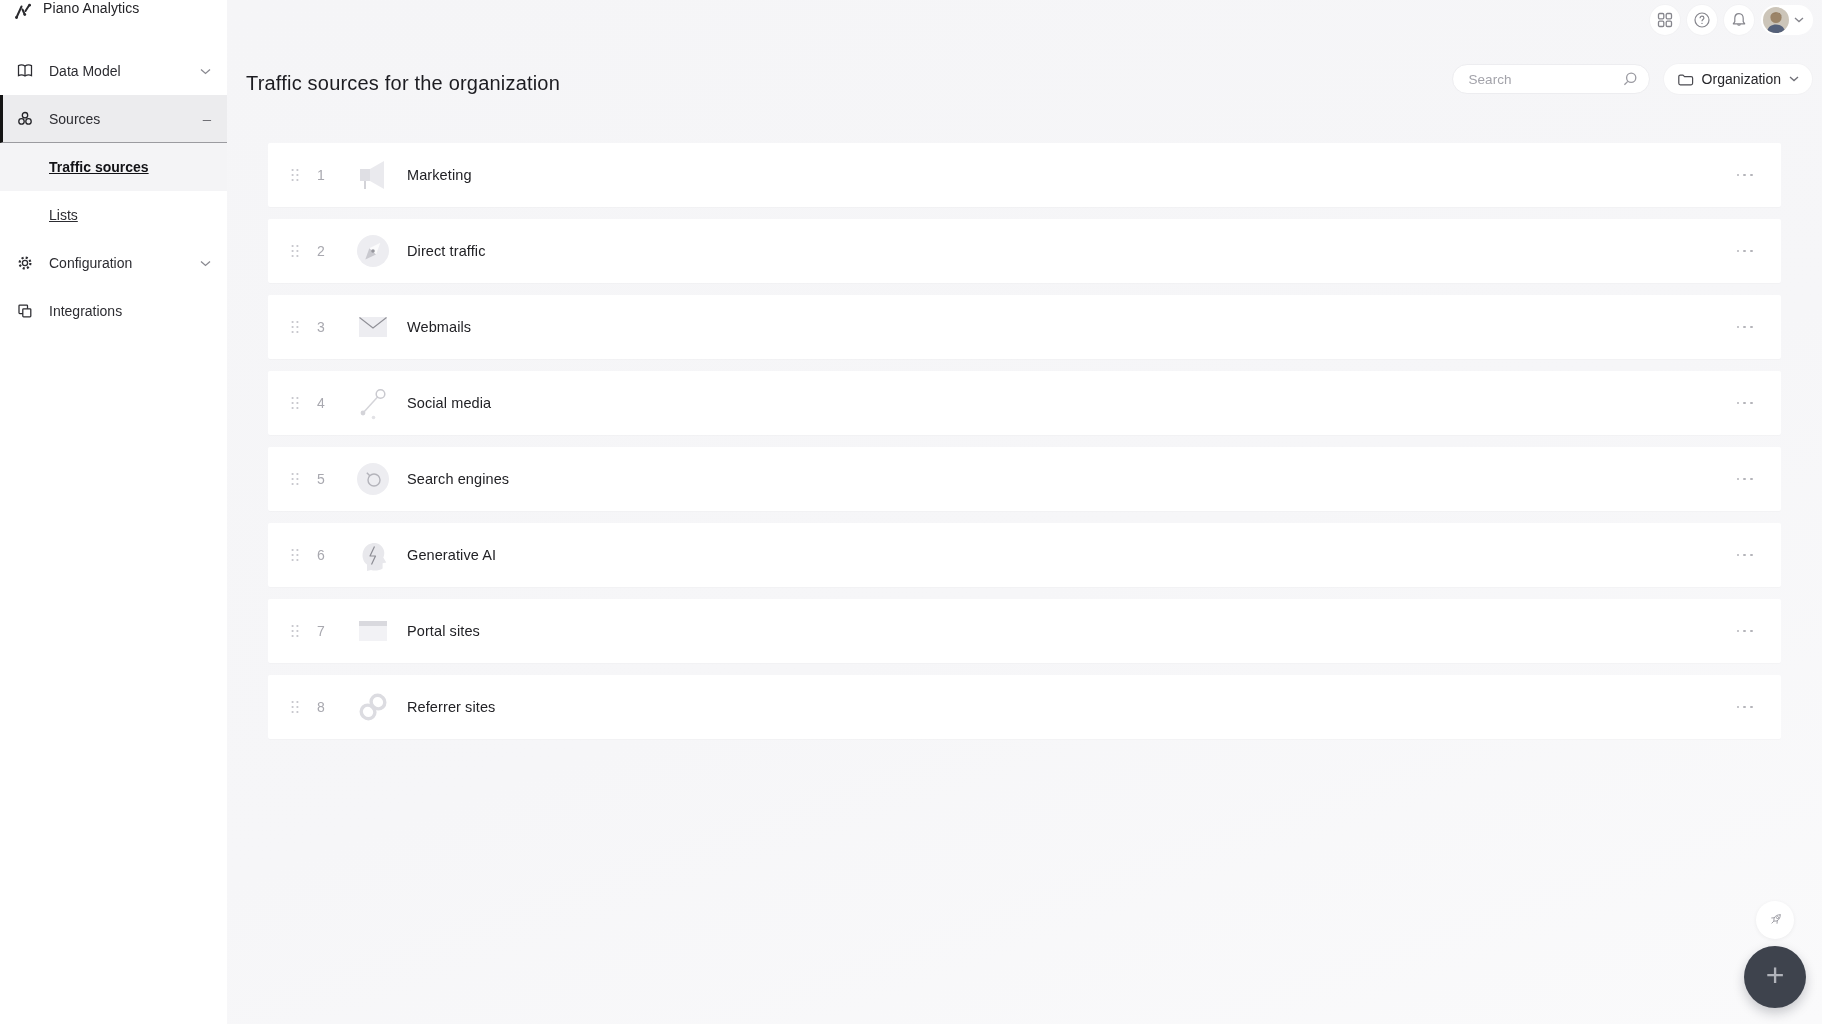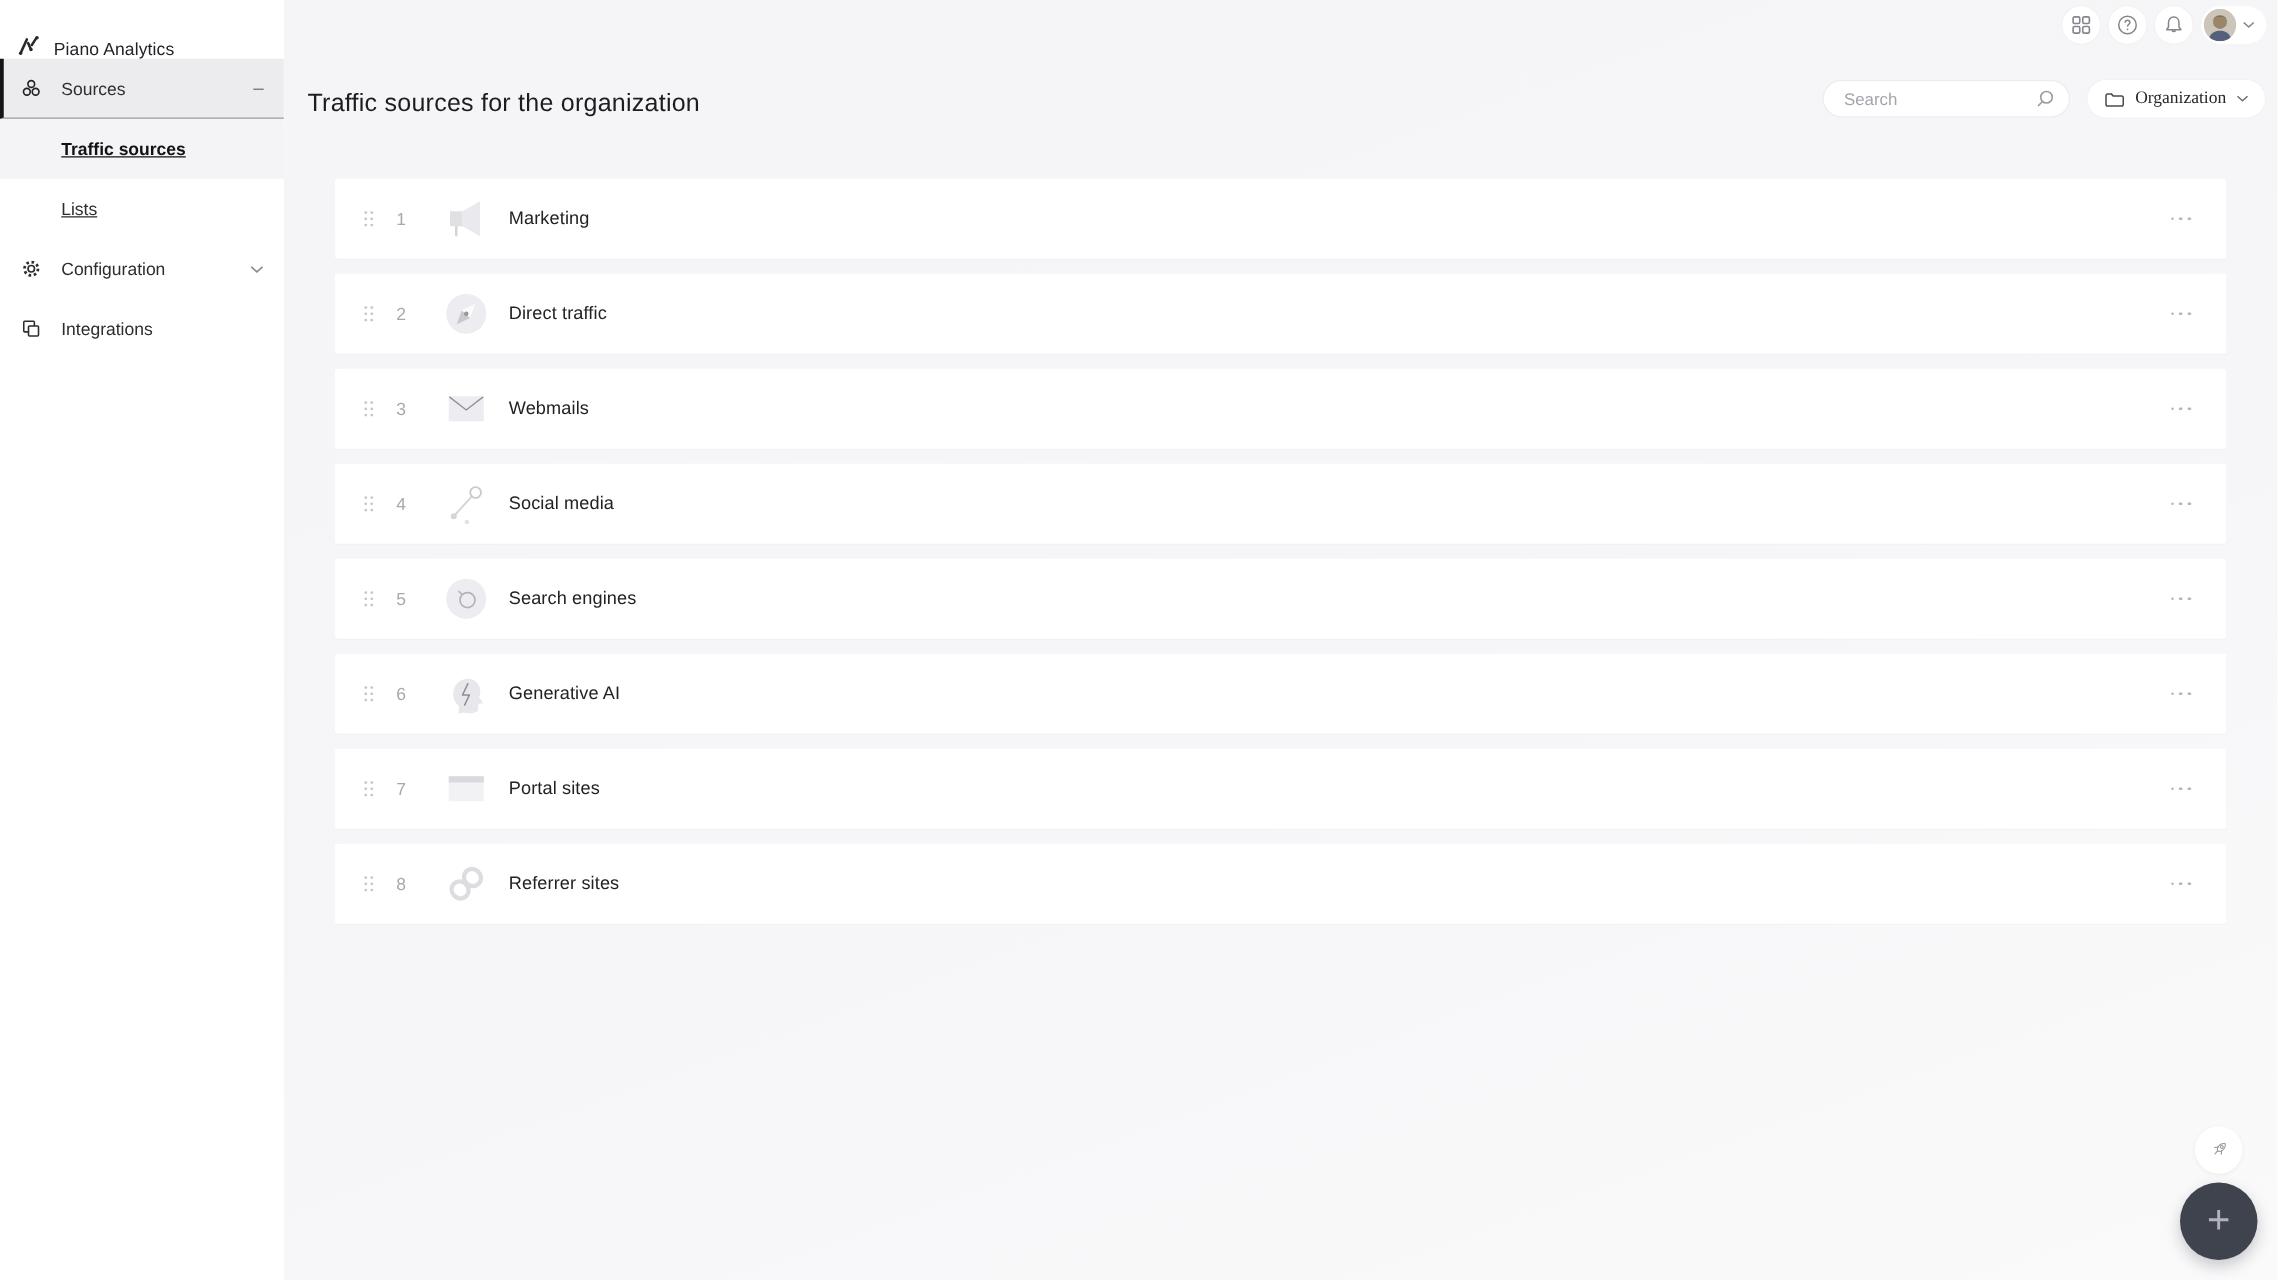--- a/index.html
+++ b/index.html
@@ -7,21 +7,21 @@
     font-family:"Liberation Sans", sans-serif; background:#fff; }
 
   
   .app { position:relative; width:1822px; height:1024px; background:#fff; }
   .main-bg { position:absolute; left:227px; top:0; right:0; bottom:0;
     background:linear-gradient(160deg,#f5f5f7 0%,#f6f6f8 55%,#fafafb 100%); }
 
   
   .sidebar { position:absolute; left:0; top:0; width:227px; height:1024px;
     background:#ffffff; z-index:5; }
-  .brand { height:47px; display:flex; align-items:flex-end; padding-left:12px; gap:9px; }
+  .brand { height:47px; display:flex; align-items:flex-start; padding-left:12px; gap:9px; }
   .brand-name { font-size:14px; color:#232327; letter-spacing:.1px; }
   .nav-row { position:relative; height:48px; display:flex; align-items:center;
     padding-left:15px; font-size:14px; color:#2c2c31; cursor:pointer; }
   .nav-row .nicon { width:19px; height:19px; margin-right:15px; flex:0 0 auto;
     display:flex; align-items:center; justify-content:center; }
   .nav-row .chev { position:absolute; right:16px; display:flex; }
   .nav-row.active-group { background:#ececee; border-left:3px solid #141414;
     padding-left:12px; border-bottom:1px solid #9b9ba0; }
   .nav-sub { height:48px; display:flex; align-items:center; padding-left:49px;
     font-size:14px; color:#2c2c31; cursor:pointer;text-decoration:underline; }
@@ -43,21 +43,21 @@
   .header-controls { position:absolute; top:64px; right:10px; display:flex;
     gap:14px; z-index:6; }
   .search-pill { width:198px; height:30px; background:#fff; border:1px solid #ededf0;
     border-radius:16px; display:flex; align-items:center; padding:0 11px 0 16px; }
   .search-pill input { border:none; outline:none; flex:1; min-width:0;
     font-size:13.5px; color:#333; background:transparent;
     font-family:"Liberation Sans", sans-serif; }
   .search-pill input::placeholder { color:#a3a3aa; }
   .org-pill { height:30px; background:#fff; border-radius:16px; display:flex;
     align-items:center; gap:8px; padding:0 13px 0 13px; font-size:14px;
-    color:#26262a; cursor:pointer; box-shadow:0 0 0 1px rgba(0,0,0,0.015);font-family:Liberation Serif, serif; }
+    color:#26262a; cursor:pointer; box-shadow:0 0 0 1px rgba(0,0,0,0.015); }
 
   
   .list { position:absolute; left:268px; top:143px; width:1513px; z-index:4; }
   .row { height:64px; background:#fff; border-radius:2px; margin-bottom:12px;
     display:flex; align-items:center; padding:0 26px 0 22px;
     box-shadow:0 1px 1px rgba(25,25,35,0.02); }
   .row-handle { display:flex; cursor:grab; }
   .row-num { width:16px; text-align:center; margin-left:13px; font-size:14px;
     color:#a8a8af; }
   .row-icon { width:40px; height:40px; margin-left:24px; flex:0 0 auto; }
@@ -91,20 +91,34 @@
           <path d="M10.5 9.5 L12.5 14"></path>
           <path d="M13.5 11 L17 5.5"></path>
           <circle cx="4.5" cy="17.5" r="1.4" fill="#2a2a2e" stroke="none"></circle>
           <circle cx="12.8" cy="14.6" r="1.4" fill="#2a2a2e" stroke="none"></circle>
           <circle cx="17.6" cy="5.2" r="1.4" fill="#2a2a2e" stroke="none"></circle>
         </svg>
       </span>
       <span class="brand-name">Piano Analytics</span>
     </div>
 
+    <div class="nav-row">
+      <span class="nicon">
+        <svg width="18" height="18" viewBox="0 0 18 18" fill="none" stroke="#2c2c31" stroke-width="1.25">
+          <path d="M2.5 3.6 C4.5 2.6 7 2.7 9 4.1 C11 2.7 13.5 2.6 15.5 3.6 L15.5 13.6 C13.5 12.7 11 12.8 9 14.1 C7 12.8 4.5 12.7 2.5 13.6 Z"></path>
+          <path d="M9 4.1 L9 14.1"></path>
+        </svg>
+      </span>
+      <span>Data Model</span>
+      <span class="chev">
+        <svg width="11" height="7" viewBox="0 0 11 7" fill="none" stroke="#8a8a91" stroke-width="1.3">
+            <path d="M1 1.5 L5.5 5.5 L10 1.5"></path>
+          </svg>
+      </span>
+    </div>
 
     <div class="nav-row active-group">
       <span class="nicon">
         <svg width="18" height="18" viewBox="0 0 18 18" fill="none" stroke="#232327" stroke-width="1.3">
           <circle cx="9" cy="5.2" r="2.7"></circle>
             <circle cx="5.5" cy="11.4" r="2.7"></circle>
             <circle cx="12.5" cy="11.4" r="2.7"></circle>
         </svg>
       </span>
       <span>Sources</span>

